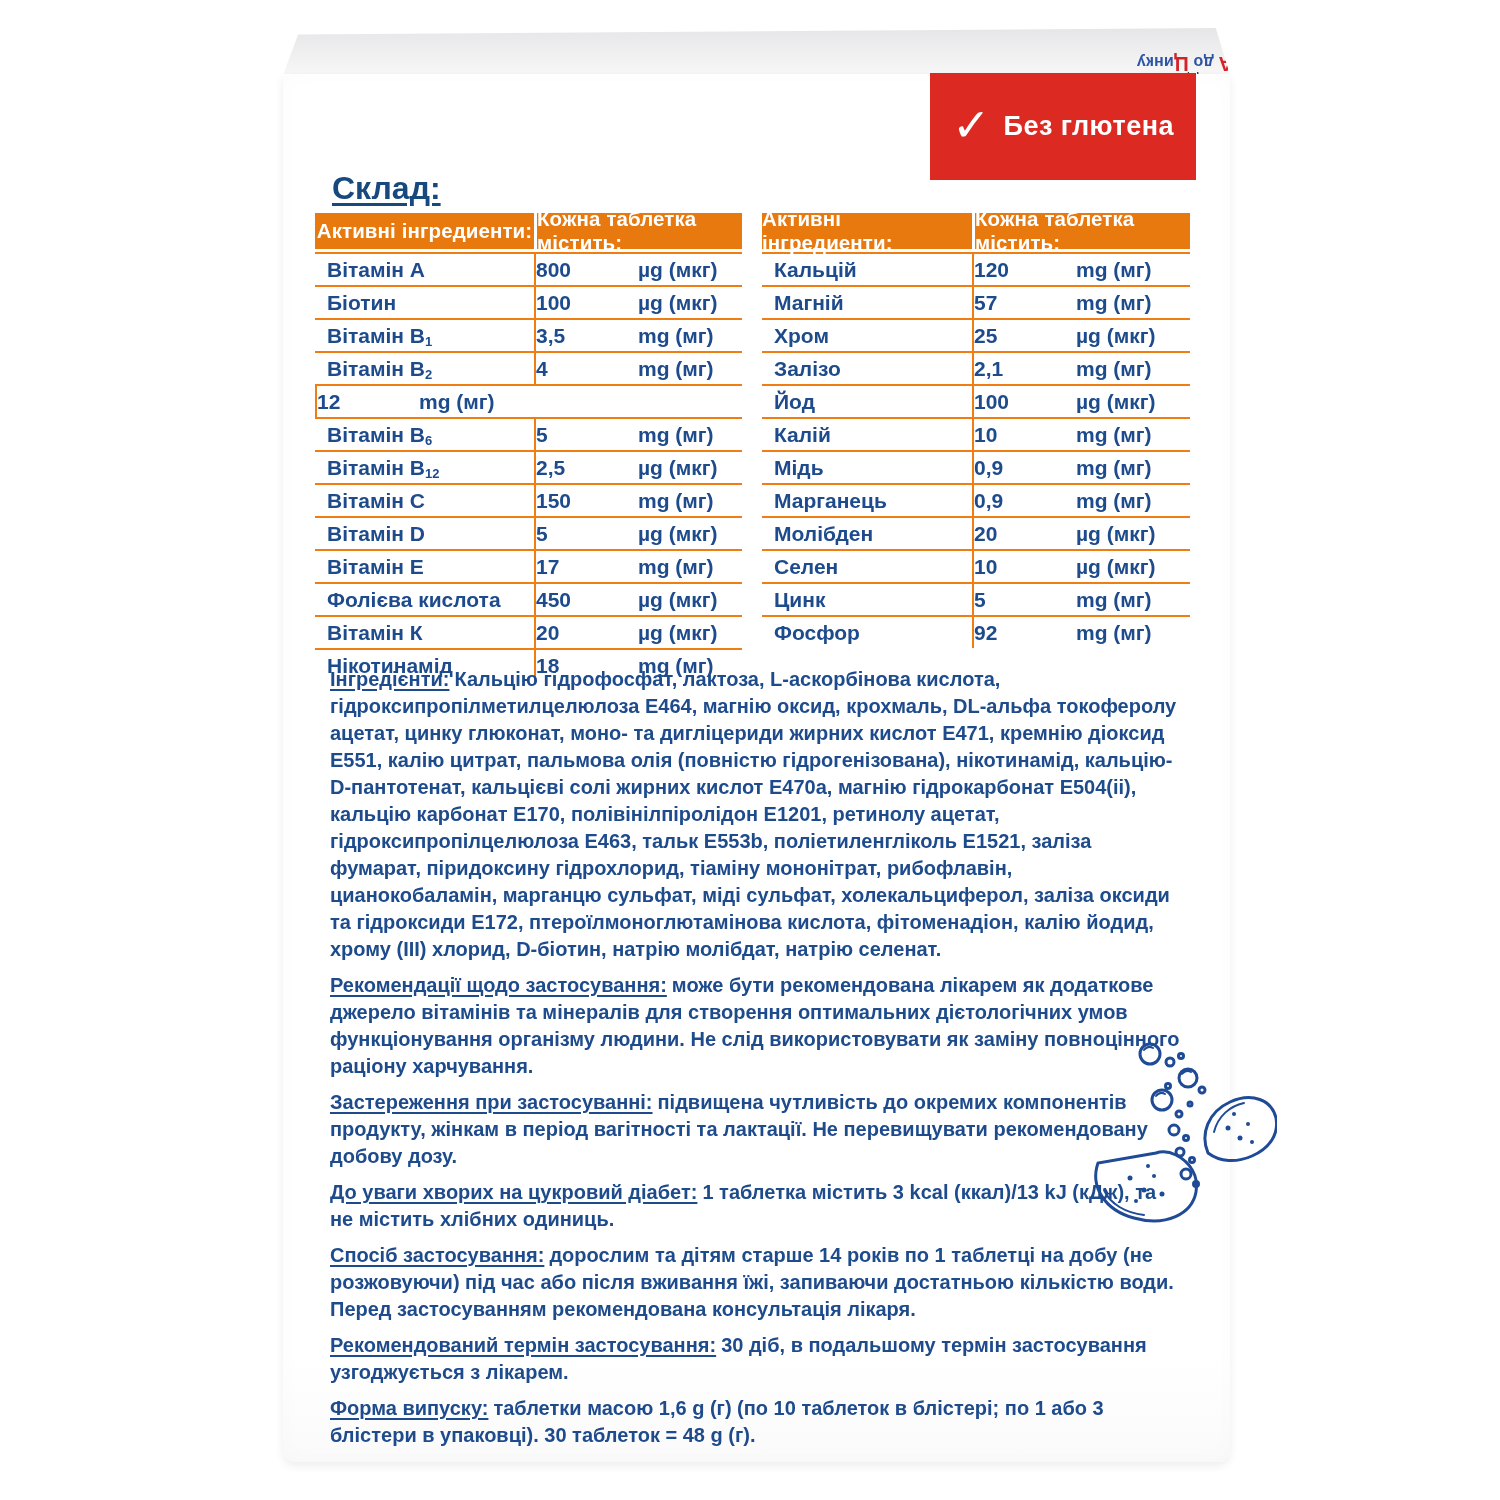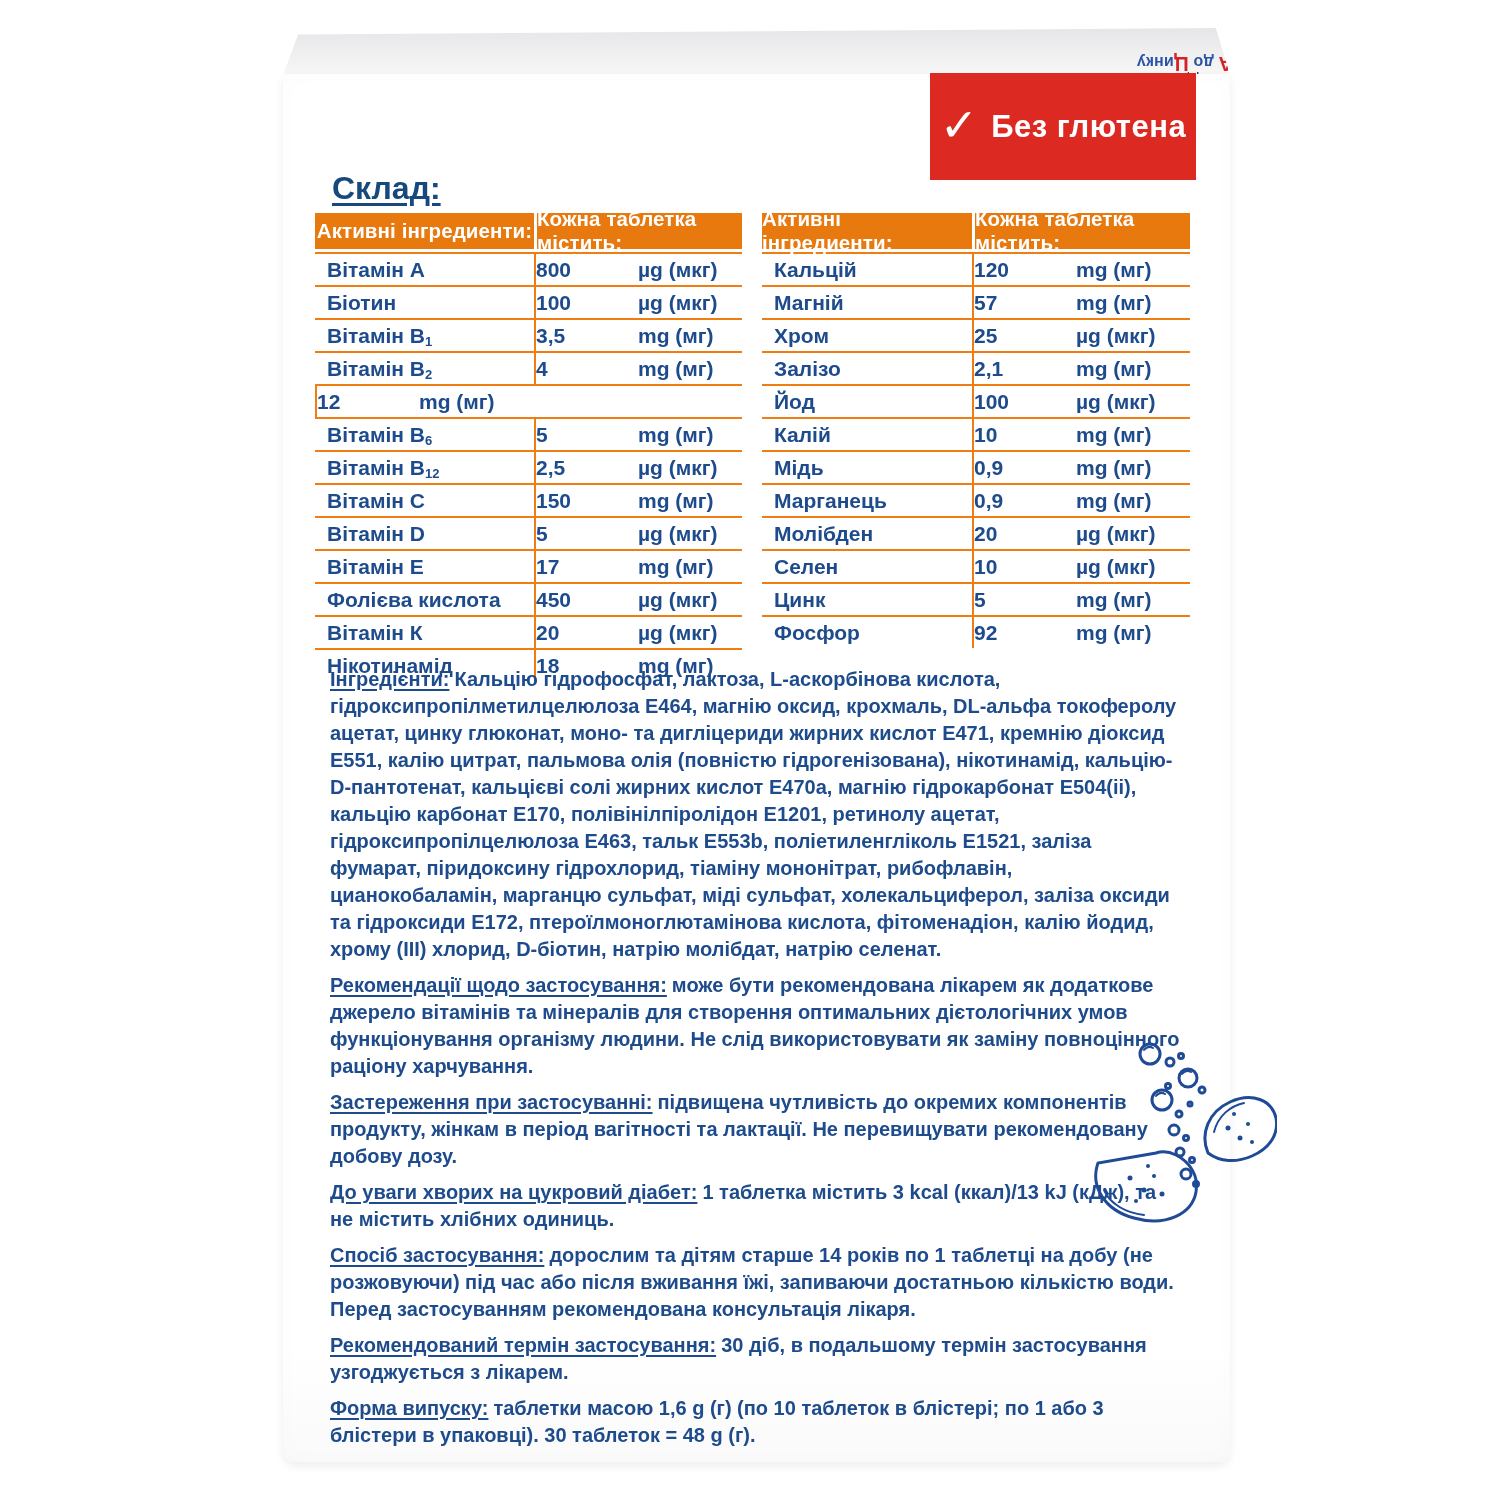--- a/index.html
+++ b/index.html
@@ -25,21 +25,21 @@
   .aktiv-box{background:#d2232a;color:#fff;font-weight:700;font-style:italic;
              font-size:13px;line-height:19px;padding:0 12px;height:19px;}
   .brand-cyr{color:#1b1b1b;font-weight:700;font-size:9px;line-height:10px;letter-spacing:.4px;}
   .tagline{font-weight:700;font-size:16px;line-height:17px;letter-spacing:.2px;}
   .tg-blue{color:#2b55a4;}
   .tg-red{color:#d2232a;font-size:20px;}
   
   .badge{position:absolute;left:930px;top:73px;width:266px;height:107px;background:#dc2a22;
          display:flex;align-items:center;justify-content:center;gap:13px;color:#fff;}
   .badge .check{font-size:46px;font-weight:400;line-height:46px;transform:translateY(-2px);}
-  .badge .blabel{font-weight:700;font-size:31px;letter-spacing:.5px;}
+  .badge .blabel{font-weight:700;font-size:27px;letter-spacing:.5px;}
   
   .sklad{position:absolute;left:332px;top:170px;margin:0;color:#17497f;
          font-size:32px;font-weight:700;text-decoration:underline;
          text-underline-offset:4px;text-decoration-thickness:2.5px;}
   
   .vtable{position:absolute;top:213px;color:#1d4b8c;}
   .t1{left:315px;width:427px;}
   .t2{left:762px;width:428px;}
   .thead{display:flex;gap:3px;height:36px;}
   .th{background:#e8790f;color:#fff;font-weight:700;font-size:20.5px;

